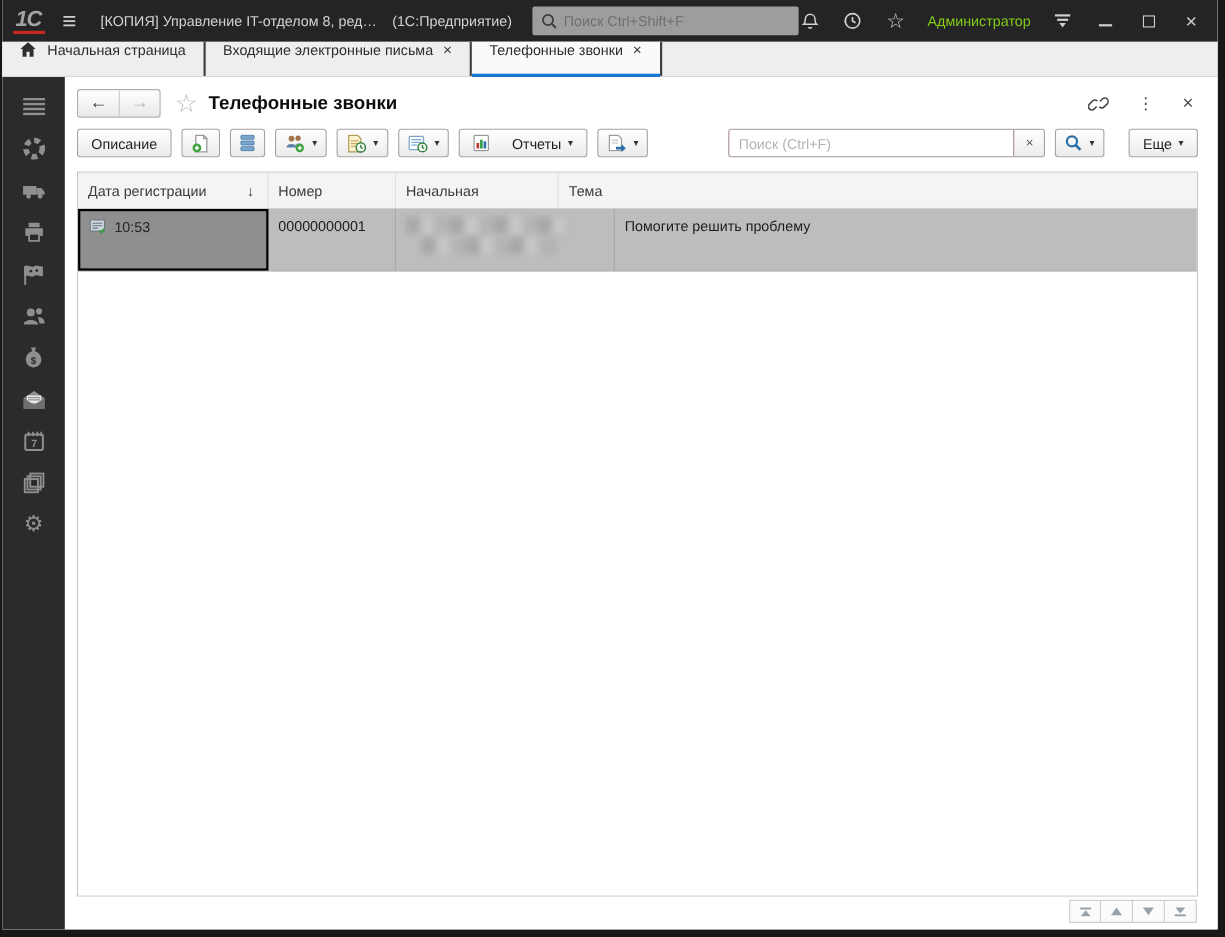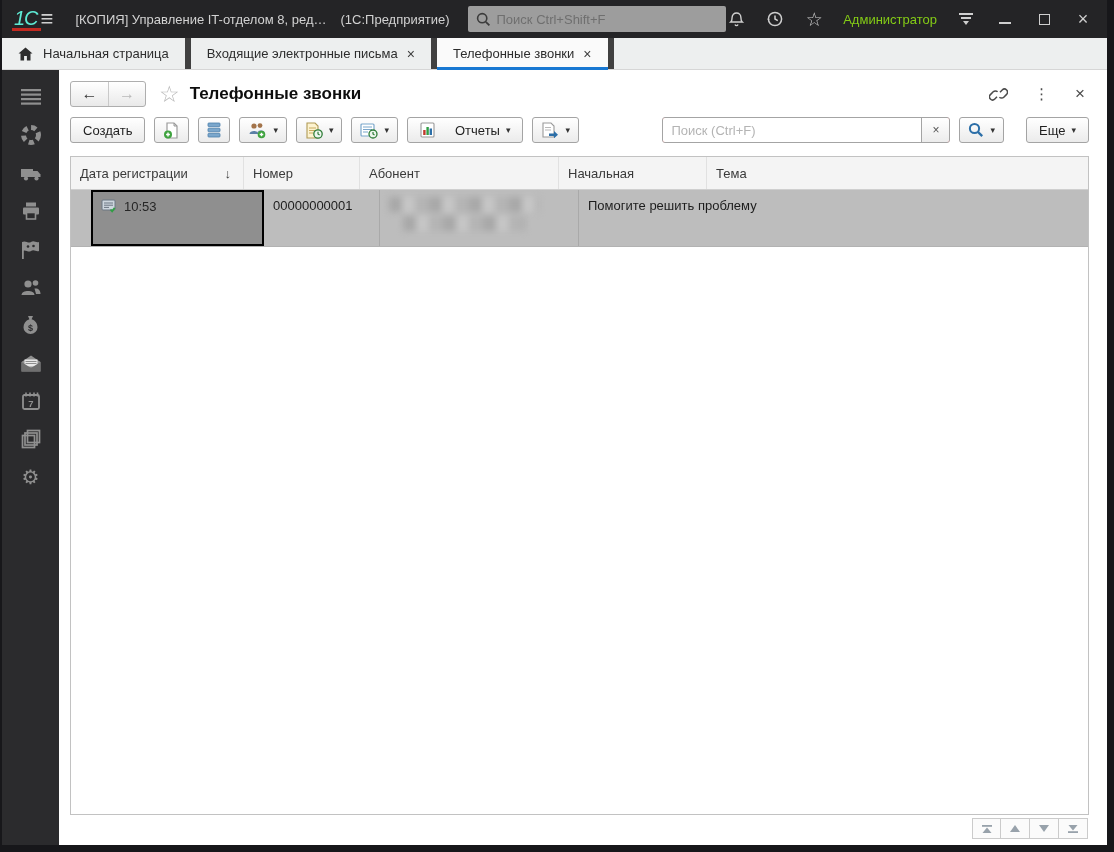--- a/index.html
+++ b/index.html
@@ -5,40 +5,40 @@
   * { box-sizing: border-box; margin: 0; padding: 0; }
   html,body { background:#e8e8e8; }
   body { font-family: "Liberation Sans", sans-serif; }
   .window{
     width:1114px; height:852px; position:relative; background:#fff;
     border-left:2px solid #17171a; border-right:7px solid #17171a; border-bottom:7px solid #17171a;
     display:flex; flex-direction:column; overflow:hidden;
   }
   
   .titlebar{ height:38px; background:#242426; display:flex; align-items:center; flex:0 0 auto; color:#c9c9c9; padding:0 14px 0 10px; }
-  .logo{ color:#5eead4; font-weight:normal; font-size:20px; font-style:italic; letter-spacing:-1px; border-bottom:3px solid #c22a21; line-height:20px; padding:0 3px 0 2px; }
+  .logo{ color:#a3a3a3; font-weight:bold; font-size:20px; font-style:italic; letter-spacing:-1px; border-bottom:3px solid #c22a21; line-height:20px; padding:0 3px 0 2px; margin-right:16px; }
   .hamburger{ font-size:22px; color:#cfcfcf; margin-right:22px; cursor:pointer; }
   .tb-title{ font-size:13px; color:#d2d2d2; white-space:nowrap; }
   .tb-app{ font-size:13px; color:#d2d2d2; margin-left:14px; white-space:nowrap; }
   .tb-search{ margin-left:18px; width:300px; height:26px; background:#9d9d9d; border-radius:2px; display:flex; align-items:center; padding:0 8px; }
   .tb-search input{ flex:1; border:none; background:transparent; font-size:13px; color:#2c2c2c; outline:none; }
   .tb-search input::placeholder{ color:#6f6f6f; }
   .tb-right{ margin-left:auto; display:flex; align-items:center; gap:19px; }
   .tb-icon{ color:#cfcfcf; display:flex; align-items:center; justify-content:center; width:20px; height:20px; cursor:pointer; }
   .tb-user{ font-size:13px; color:#84cc16; }
   .glyph-star{ font-size:19px; }
   .min-bar{ width:12px; height:2px; background:#cfcfcf; margin-top:8px; }
   .max-box{ width:11px; height:11px; border:1.5px solid #cfcfcf; }
   .glyph-close{ font-size:18px; }
   .svcmenu{ display:flex; flex-direction:column; align-items:center; gap:2px; }
   .svcmenu i{ display:block; width:14px; height:2px; background:#cfcfcf; }
   .svcmenu .tri{ width:0; height:0; background:none; border-left:3px solid transparent; border-right:3px solid transparent; border-top:4px solid #cfcfcf; }
   
   .tabbar{ height:32px; background:#edefef; display:flex; align-items:stretch; flex:0 0 auto; border-bottom:1px solid #d6d6d6; }
-  .tab{ display:flex; align-items:center; padding:0 16px; font-size:13px; color:#2d2d2d; border-right:6px solid #404040; position:relative; cursor:pointer; white-space:nowrap; }
+  .tab{ display:flex; padding:0 16px; font-size:13px; color:#2d2d2d; border-right:2px solid #404040; position:relative; cursor:pointer; white-space:nowrap; }
   .tab .home-ic{ margin-right:10px; display:flex; }
   .tab .tab-close{ margin-left:9px; color:#3c3c3c; font-size:14px; line-height:1; }
   .tab.active{ background:#fafafa; }
   .tab.active::after{ content:""; position:absolute; left:0; right:0; bottom:-1px; height:3px; background:#1878d2; }
   
   .bodyrow{ flex:1; display:flex; min-height:0; }
   .sidebar{ width:57px; background:#2b2b2d; flex:0 0 auto; display:flex; flex-direction:column; align-items:center; padding-top:16px; gap:16px; }
   .side-ic{ width:22px; height:22px; display:flex; align-items:center; justify-content:center; color:#8f8f8f; cursor:pointer; }
   .side-ic .uni{ font-size:20px; line-height:1; }
   .content{ flex:1; background:#fff; display:flex; flex-direction:column; padding:8px 18px 4px 11px; min-width:0; }
@@ -67,21 +67,21 @@
   .clear-btn{ width:28px; border-left:1px solid #a4a4a4; display:flex; align-items:center; justify-content:center; color:#555; font-size:12px; background:linear-gradient(#fff,#ececec); cursor:pointer; }
   .search-btn{ margin-left:9px; }
   .more-btn{ margin-left:13px; margin-right:0; }
   
   .grid{ margin-top:8px; border:1px solid #c2c2c2; flex:1; display:flex; flex-direction:column; min-height:0; }
   .thead{ display:flex; background:#f4f4f4; border-bottom:1px solid #cfcfcf; height:33px; flex:0 0 auto; }
   .th{ display:flex; align-items:center; padding:0 9px; font-size:13px; color:#3a3a3a; border-right:1px solid #e1e1e1; flex:0 0 auto; cursor:pointer;gap:33px; }
   .th:last-child{ border-right:none; flex:1; }
   .th .sort{ margin-left:auto; color:#3a3a3a; font-size:13px; padding-right:3px; }
   .c1{ width:173px; } .c2{ width:116px; } .c3{ width:199px; } .c4{ width:148px; }
-  .trow{ display:flex; height:57px; background:#bdbdbd; border-bottom:1px solid #b2b2b2; flex:0 0 auto; cursor:pointer;padding-left:20px; }
+  .trow{ display:flex; height:57px; background:#bdbdbd; border-bottom:1px solid #b2b2b2; flex:0 0 auto; cursor:pointer; }
   .td{ padding:7px 9px; font-size:13px; color:#1d1d1d; border-right:1px solid #a9a9a9; flex:0 0 auto; line-height:1.35; }
   .td:last-child{ border-right:none; flex:1; }
   .td.current{ background:#8f8f8f; border:2px solid #000; display:flex; align-items:flex-start; gap:7px; padding:6px 8px; }
   .td .time{ color:#262626; }
   .redacted{ filter:blur(3px); }
   .redacted .rb{ height:15px; margin-bottom:4px;
     background:repeating-linear-gradient(90deg,#a8a8a8 0 13px,#c6c6c6 13px 26px,#b4b4b4 26px 40px); }
   .redacted .rb.l1{ width:150px; } .redacted .rb.l2{ width:122px; margin-left:14px; }
   .tbody-empty{ flex:1; background:#fff; }
   
@@ -264,21 +264,21 @@
                 </g>
               </svg>
           </span>
           <span class="hdr-ic dots">⋮</span>
           <span class="hdr-ic closex">×</span>
         </div>
       </div>
 
       <div class="toolbar">
         <span class="btn">
-            <span>Создать</span>
+            <span>Описание</span>
           </span>
 
         <span class="btn icon">
           <svg width="17" height="17" viewBox="0 0 17 17">
               <path d="M4 1 h7 l3 3 v12 H4z" fill="#fff" stroke="#9a9a9a" stroke-width="1.2"></path>
               <path d="M11 1 l3 3 h-3z" fill="#d8d8d8" stroke="#9a9a9a" stroke-width="1"></path>
               <circle cx="5" cy="12.5" r="4" fill="#3fa33f"></circle>
               <path d="M5 10.6 v3.8 M3.1 12.5 h3.8" stroke="#fff" stroke-width="1.4"></path>
             </svg>
         </span>
@@ -366,23 +366,20 @@
 
       <div class="grid">
         <div class="thead">
           <div class="th c1">
             <span>Дата регистрации</span>
             <span class="sort">↓</span>
           </div>
           <div class="th c2">
               <span>Номер</span>
             </div>
-          <div class="th c3">
-              <span>Абонент</span>
-            </div>
           <div class="th c4">
               <span>Начальная</span>
             </div>
           <div class="th">
               <span>Тема</span>
             </div>
         </div>
 
         <div class="trow">
           <div class="td c1 current">

